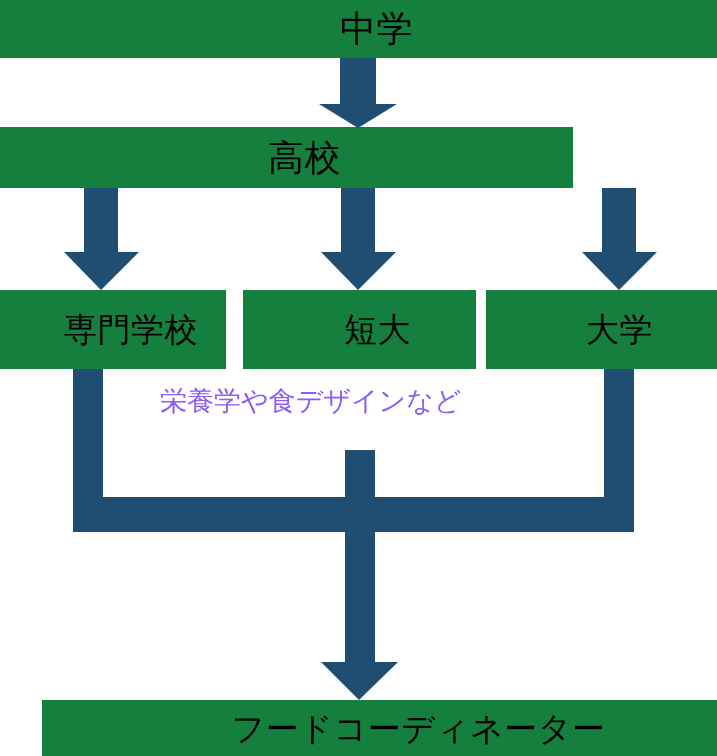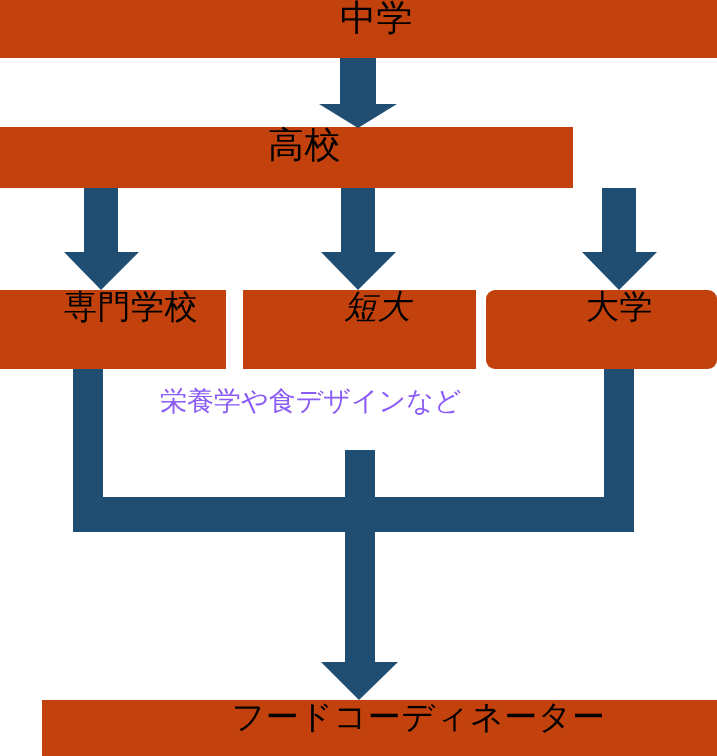--- a/index.html
+++ b/index.html
@@ -12,41 +12,42 @@
   }
   #canvas {
     position: relative;
     width: 717px;
     height: 756px;
     background: #ffffff;
     overflow: hidden;
   }
   .node-box {
     position: absolute;
-    background: #c2410c;
+    background: #15803d;
     display: flex;
+    align-items: center;
     justify-content: center;
     box-sizing: border-box;
     padding-left: 36px;
   }
   .node-label {
     color: #000000;
     font-size: 35px;
     line-height: 1;
     letter-spacing: 0.5px;
     white-space: nowrap;
   }
   
   #box-middle-school { left: 0px; top: 0px; width: 717px; height: 58px; }
   #box-high-school   { left: 0px; top: 127px; width: 573px; height: 61px; }
   #box-goal          { left: 0px; top: 700px; width: 717px; height: 56px; margin-left: 42px; }
   
   #box-vocational { left: 0px;   top: 290px; width: 226px; height: 79px; }
-  #box-junior     { left: 243px; top: 290px; width: 233px; height: 79px; font-style: italic; }
-  #box-university { left: 486px; top: 290px; width: 231px; height: 79px; border-radius: 9px; }
+  #box-junior     { left: 243px; top: 290px; width: 233px; height: 79px; }
+  #box-university { left: 486px; top: 290px; width: 231px; height: 79px; }
 
   #box-middle-school .node-label,
   #box-high-school .node-label { font-size: 36px; }
   #box-goal .node-label { font-size: 33px; }
   #box-vocational .node-label,
   #box-junior .node-label,
   #box-university .node-label { font-size: 33px; }
 
   
   #connectors {

